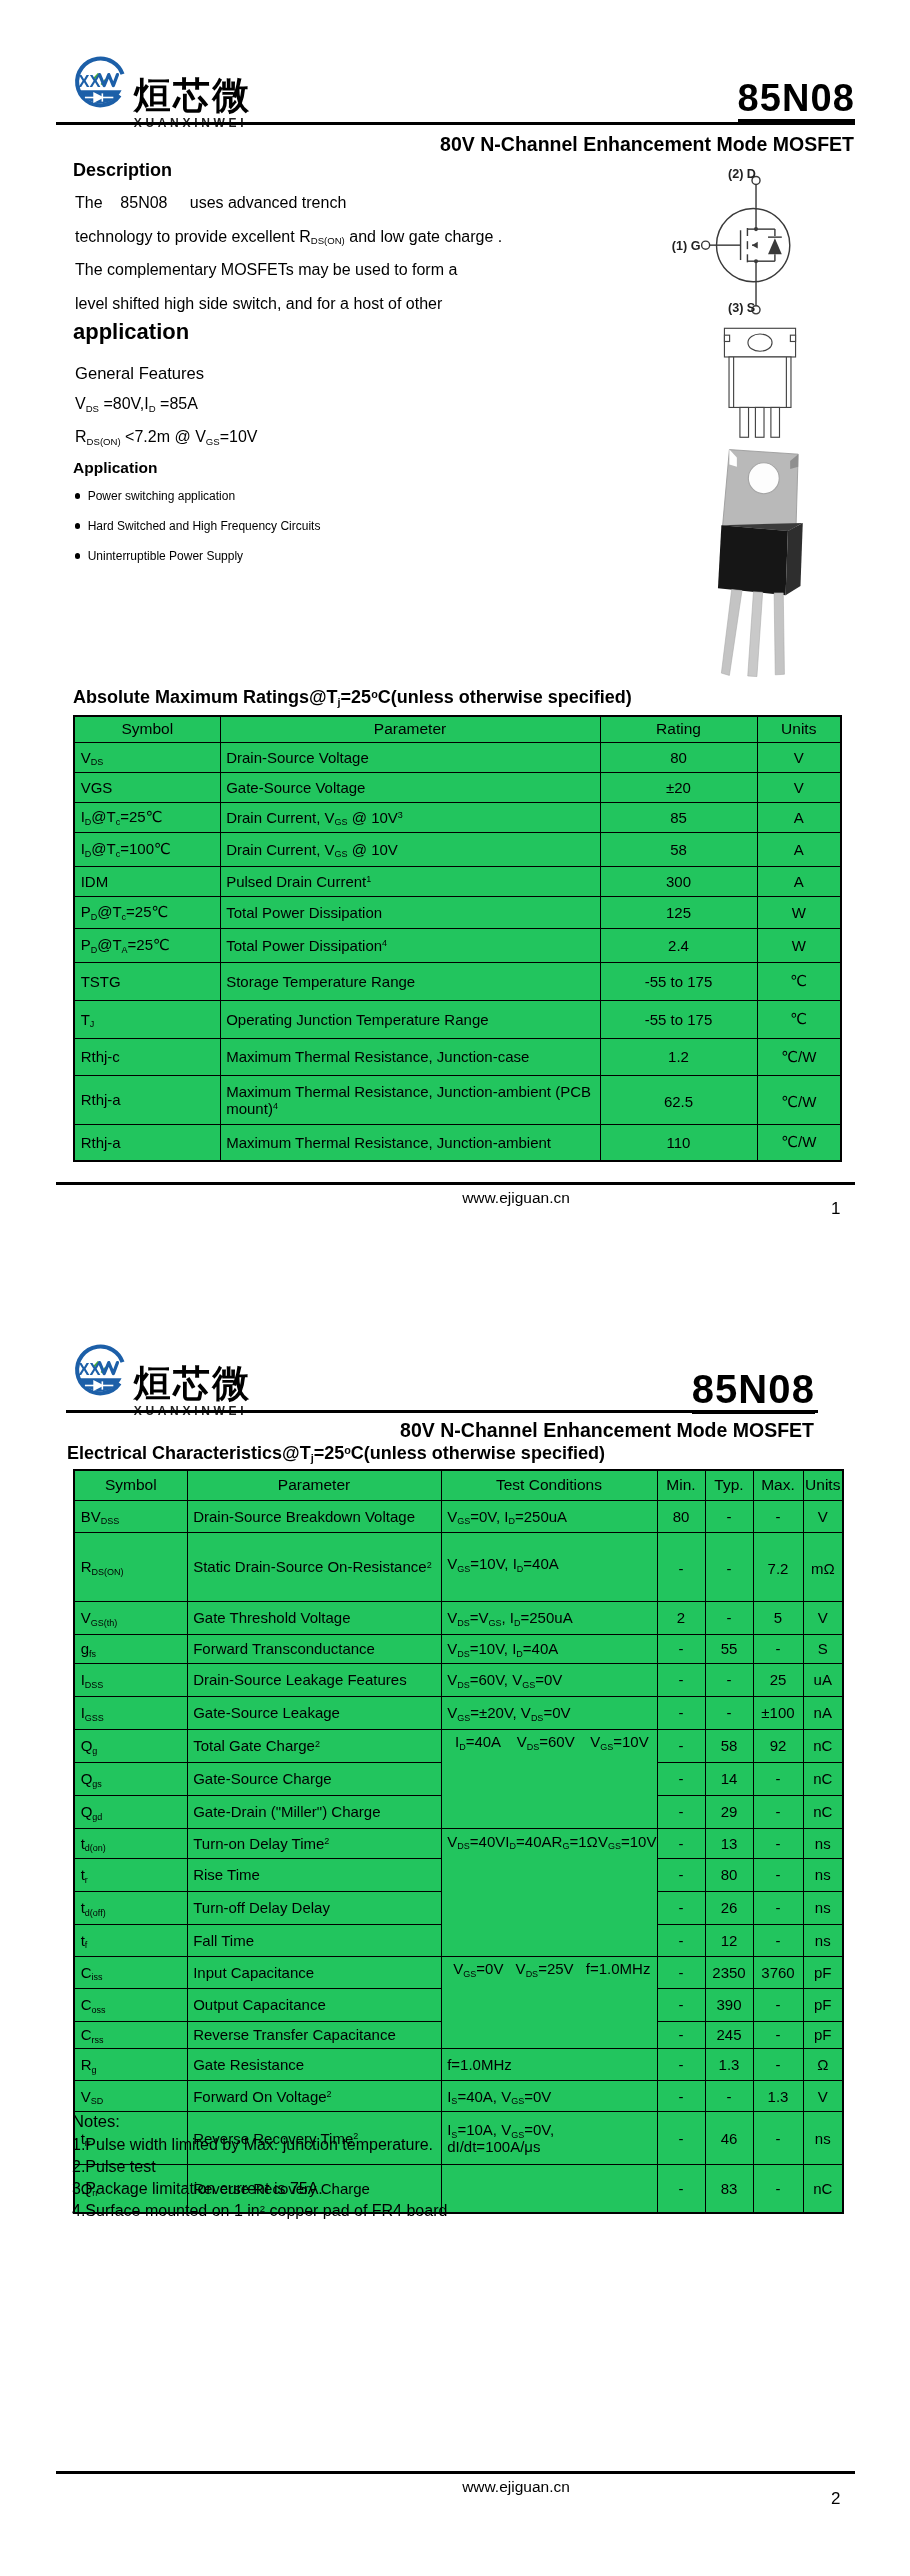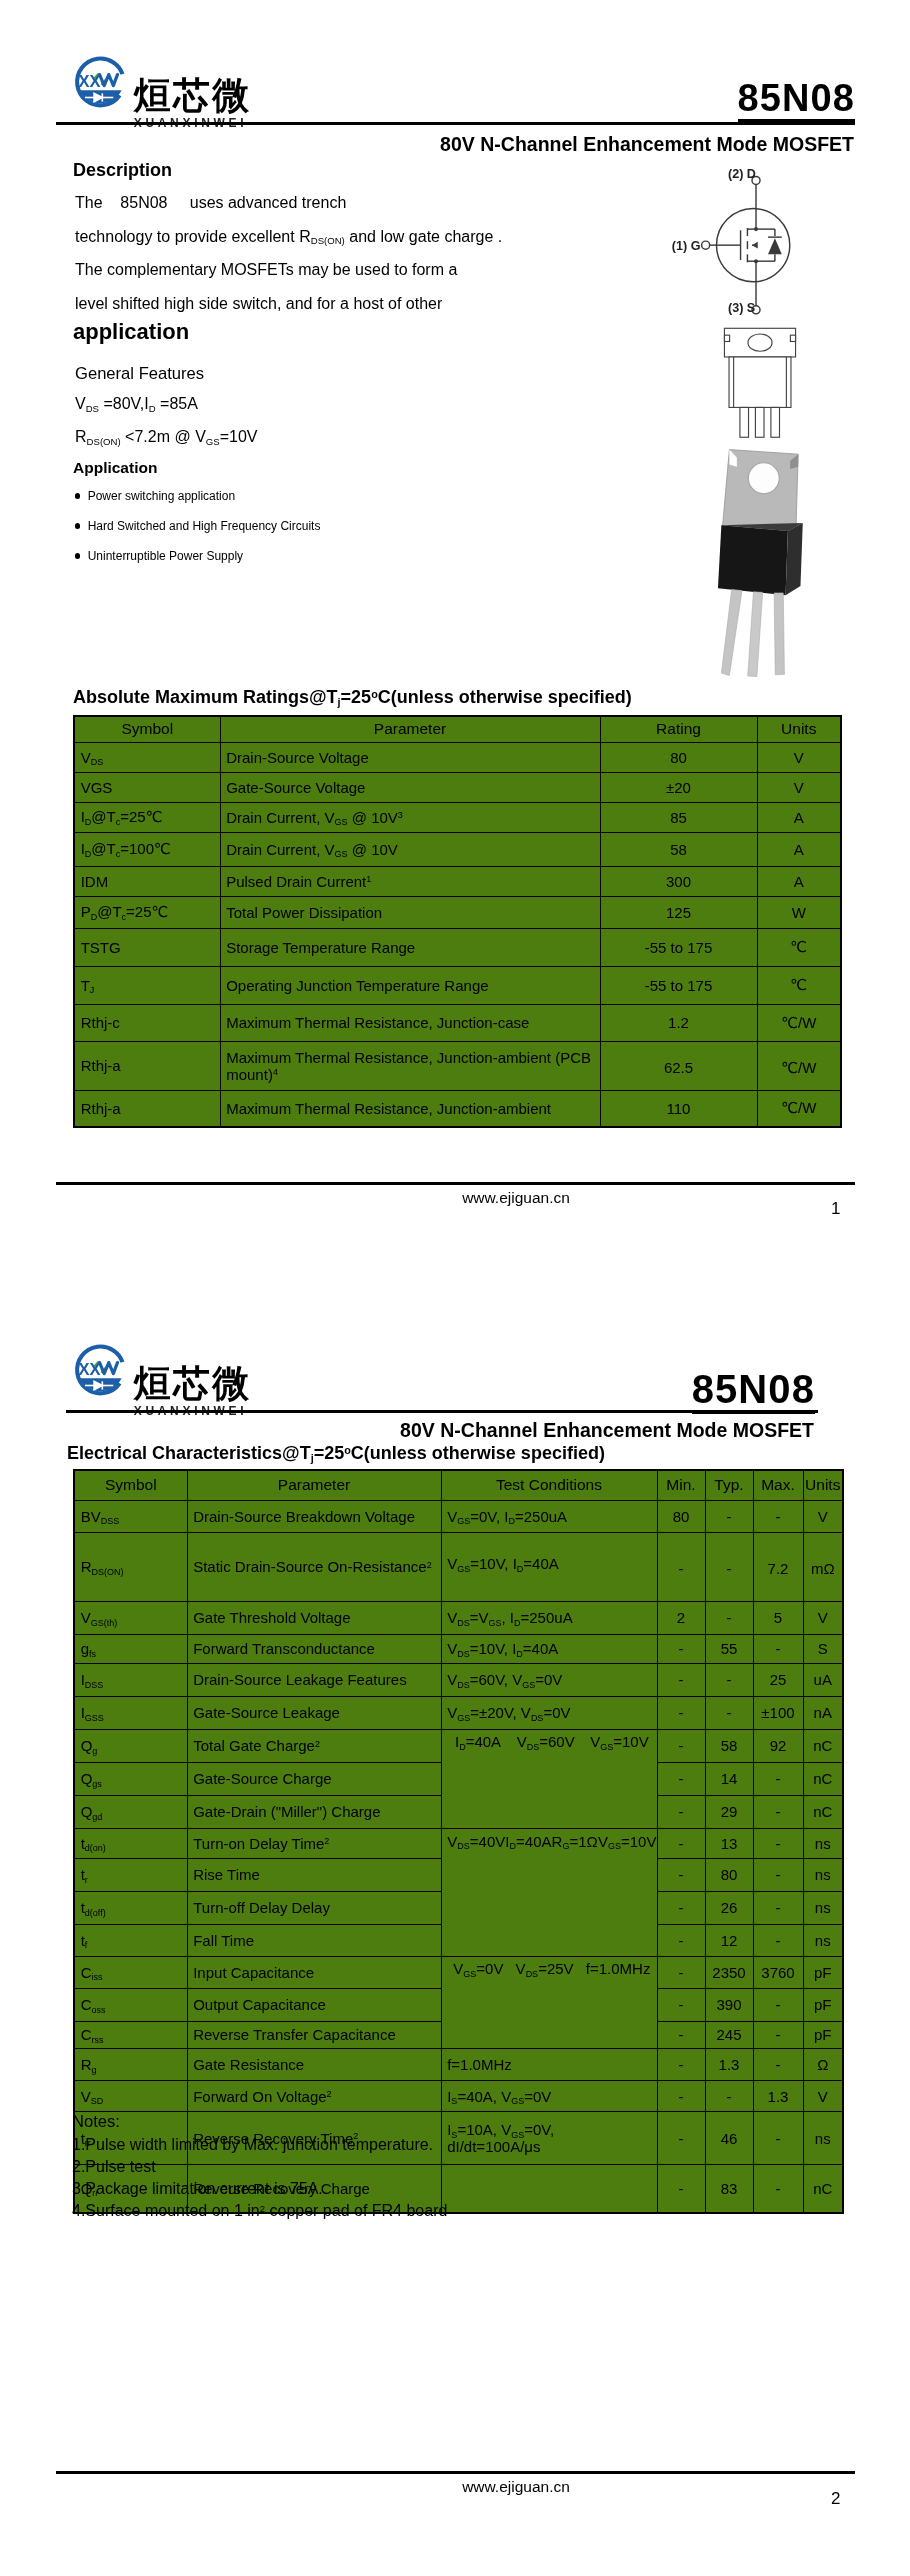--- a/index.html
+++ b/index.html
@@ -29,21 +29,21 @@
   .feature-line { font-size:16px; white-space:pre; margin-bottom:15px; }
   .app2-heading { font-size:15.5px; font-weight:bold; }
   .bullet-line { font-size:12px; display:flex; align-items:center; margin-bottom:16px; }
   .bullet { width:5.2px; height:5.2px; border-radius:50%; background:#000; display:inline-block; margin-right:7.5px; flex:none; }
 
   sub { font-size:60%; vertical-align:baseline; position:relative; top:0.28em; line-height:0; }
   sup { font-size:60%; vertical-align:baseline; position:relative; top:-0.45em; line-height:0; }
 
   
   .tbl-title { font-size:18px; font-weight:bold; white-space:nowrap; }
-  table.ds { border-collapse:collapse; table-layout:fixed; background:#4d7c0f; }
+  table.ds { border-collapse:collapse; table-layout:fixed; background:#22c55e; }
   table.ds, table.ds th, table.ds td { border:1.7px solid #000; }
   table.ds { border-width:2.3px; }
   table.ds th { font-size:15.5px; font-weight:normal; text-align:center; }
   table.ds td { font-size:15px; vertical-align:middle; }
   td.c-sym, td.c-param, td.c-tc { text-align:left; padding-left:5.7px; }
   td.c-center { text-align:center; }
   td.vtop { vertical-align:top; padding-top:4.6px; }
   td.vbottom { vertical-align:bottom; padding-bottom:5.7px; }
   .tc-stack { display:flex; flex-direction:row; justify-content:space-around; }
 
@@ -234,20 +234,26 @@
           <td class="c-param">Pulsed Drain Current<sup>1</sup></td>
           <td class="c-center">300</td>
           <td class="c-center">A</td>
         </tr>
         <tr style="height: 32px;">
           <td class="c-sym">P<sub>D</sub>@T<sub>c</sub>=25℃</td>
           <td class="c-param">Total Power Dissipation</td>
           <td class="c-center">125</td>
           <td class="c-center">W</td>
         </tr>
+        <tr style="height: 34px;">
+          <td class="c-sym">P<sub>D</sub>@T<sub>A</sub>=25℃</td>
+          <td class="c-param">Total Power Dissipation<sup>4</sup></td>
+          <td class="c-center">2.4</td>
+          <td class="c-center">W</td>
+        </tr>
         <tr style="height: 38px;">
           <td class="c-sym">TSTG</td>
           <td class="c-param">Storage Temperature Range</td>
           <td class="c-center">-55 to 175</td>
           <td class="c-center">℃</td>
         </tr>
         <tr style="height: 38px;">
           <td class="c-sym">T<sub>J</sub></td>
           <td class="c-param">Operating Junction Temperature Range</td>
           <td class="c-center">-55 to 175</td>

